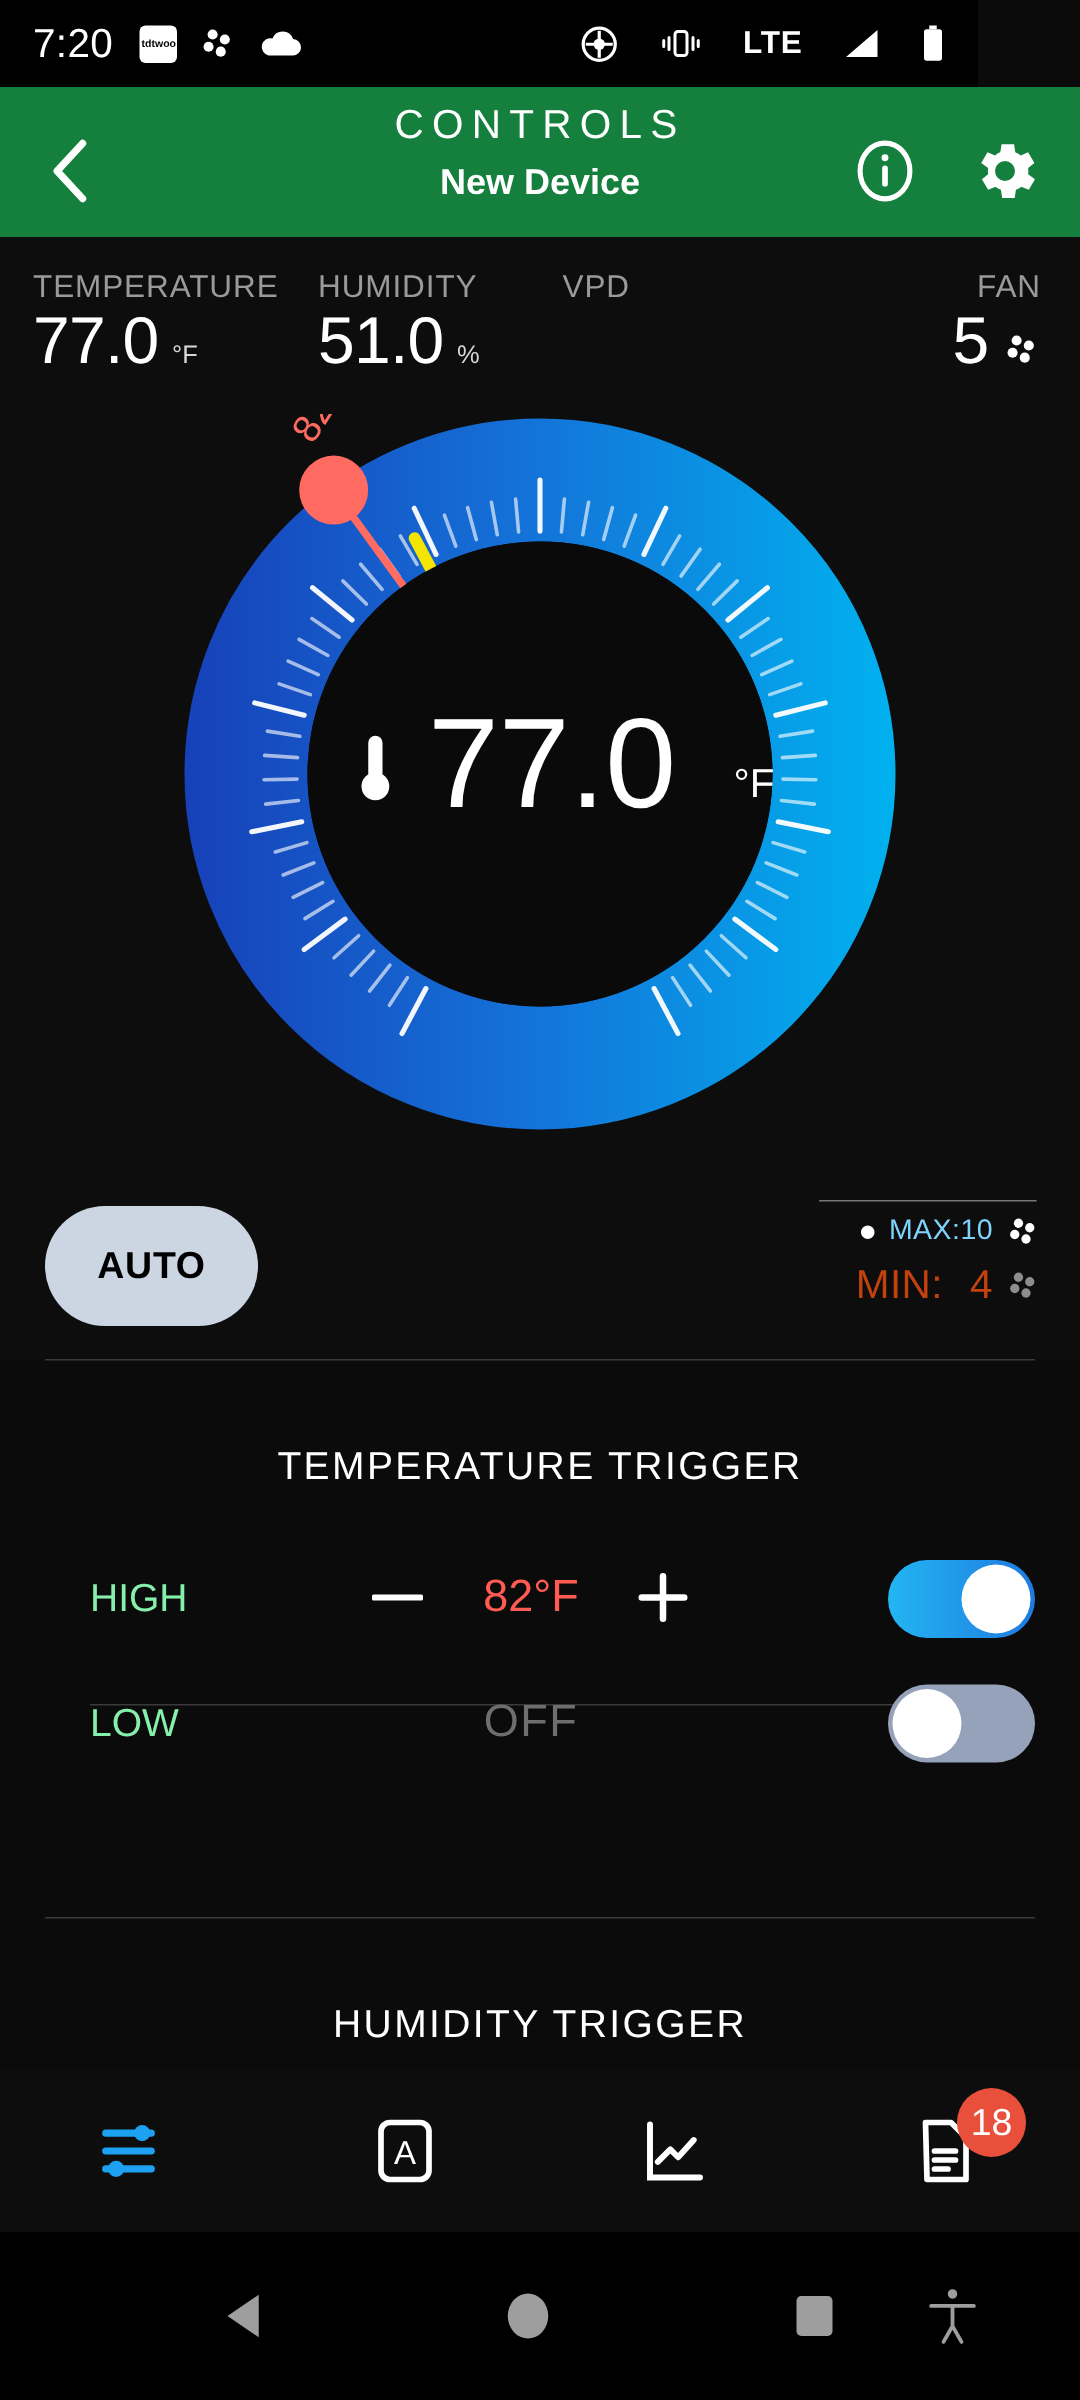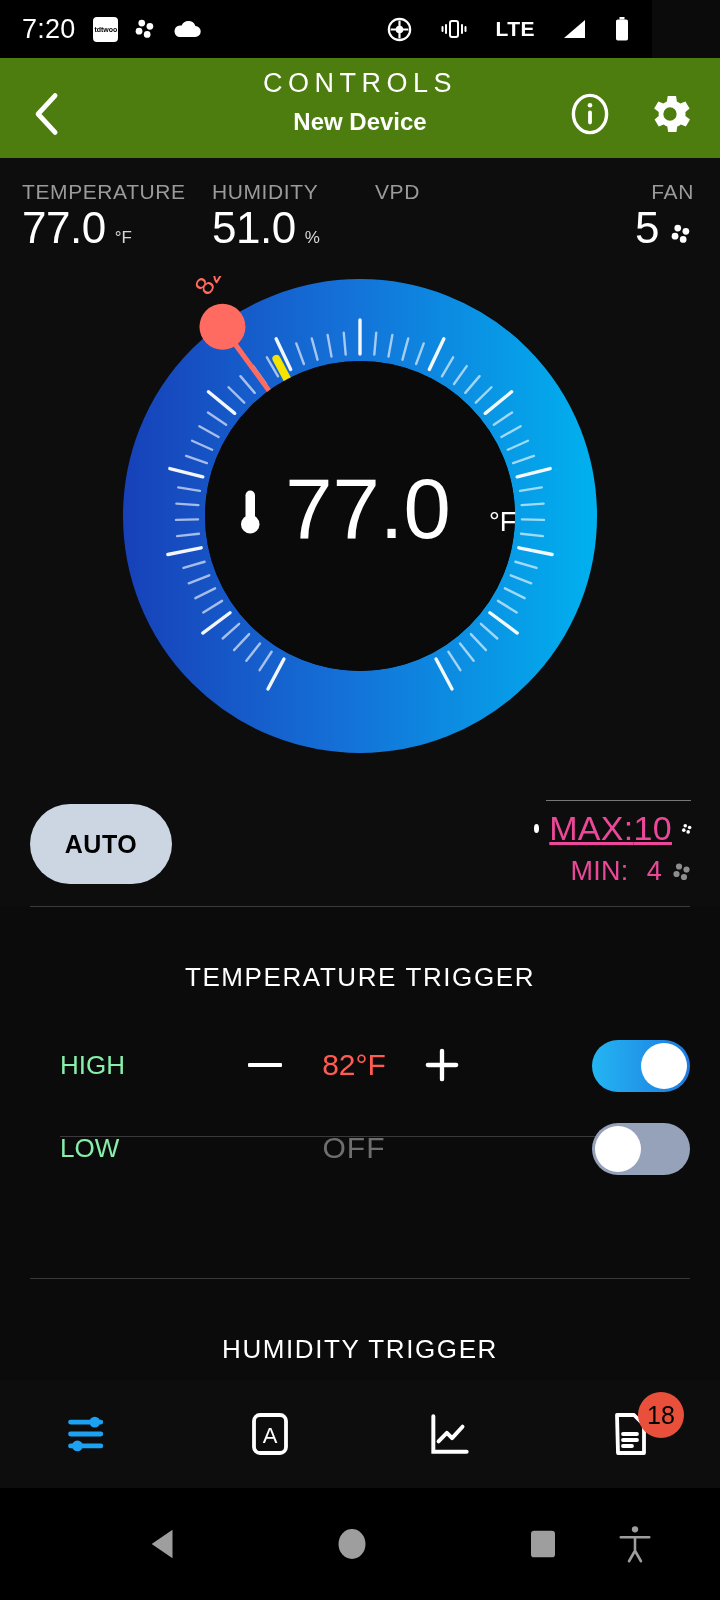--- a/index.html
+++ b/index.html
@@ -24,21 +24,21 @@
   .sb-lte{ font-size:21px; font-weight:700; letter-spacing:.5px; }
   .appicon{
     width:25px;height:25px;background:#fff;border-radius:4px;
     display:flex;align-items:center;justify-content:center;
   }
   .appicon span{ font-size:7px; color:#000; font-weight:700; line-height:1; }
 
   
   .header{
     position:absolute; top:58px; left:0; width:720px; height:100px;
-    background:#4d7c0f;
+    background:#15803d;
   }
   .hdr-title{
     position:absolute; top:10px; left:0; width:720px; text-align:center;
     color:#fff; font-size:27px; letter-spacing:5.5px; font-weight:400;
   }
   .hdr-sub{
     position:absolute; top:50px; left:0; width:720px; text-align:center;
     color:#fff; font-size:24px; font-weight:700;
   }
   .hdr-back{
@@ -80,22 +80,22 @@
   .auto-btn{
     position:absolute; left:30px; top:16px; width:142px; height:80px;
     background:#ccd6e3; border-radius:40px;
     display:flex; align-items:center; justify-content:center; cursor:pointer;
   }
   .auto-btn span{ color:#000; font-size:25px; font-weight:700; letter-spacing:.5px; }
   .minmax{ position:absolute; right:26px; top:12px; width:160px; }
   .minmax-rule{ width:145px; height:1px; background:#777; margin-left:12px; }
   .mm-line{ display:flex; align-items:center; justify-content:flex-end; margin-top:8px; }
   .mm-dot{ width:9px;height:9px;border-radius:50%;background:#fff; margin-right:10px; }
-  .mm-max{ color:#ec4899; font-size:34px; letter-spacing:.3px;text-decoration:underline; }
-  .mm-min{ color:#ec4899; font-size:27px; letter-spacing:.3px; }
+  .mm-max{ color:#7dd3fc; font-size:19px; letter-spacing:.3px; }
+  .mm-min{ color:#c2410c; font-size:27px; letter-spacing:.3px; }
   .mm-fan{ margin-left:8px; }
 
   .hr-full{ position:absolute; left:30px; width:660px; height:1px; background:#3a3a3a; }
 
   
   .sec-title{ position:absolute; left:0; width:720px; text-align:center;
     color:#fff; font-size:26px; letter-spacing:1.6px; }
 
   .trow{ position:absolute; left:0; width:720px; height:60px; }
   .trow-label{ position:absolute; left:60px; top:0; color:#86efac; font-size:26px; line-height:60px; }
@@ -118,21 +118,21 @@
   .toggle.off .knob{ left:3px; }
 
   
   .tabbar{ position:absolute; left:0; bottom:112px; width:720px; height:108px;
     background:#0d0d0d; display:flex; }
   .tab{ flex:1; display:flex; align-items:center; justify-content:center;
     position:relative; cursor:pointer; }
   .badge{
     position:absolute; top:12px; left:calc(50% + 8px);
     min-width:46px; height:46px; border-radius:23px; background:#e8503c;
-    color:#000000; font-size:25px; font-weight:400;
+    color:#ffffff; font-size:25px; font-weight:400;
     display:flex; align-items:center; justify-content:center; padding:0 8px;
   }
 
   
   .navbar{ position:absolute; left:0; bottom:0; width:720px; height:112px;
     background:#000; display:flex; align-items:center; }
   .nav-btn{ position:absolute; display:flex; align-items:center; justify-content:center;
     width:70px; height:70px; top:21px; cursor:pointer; }
 </style>
 </head>

